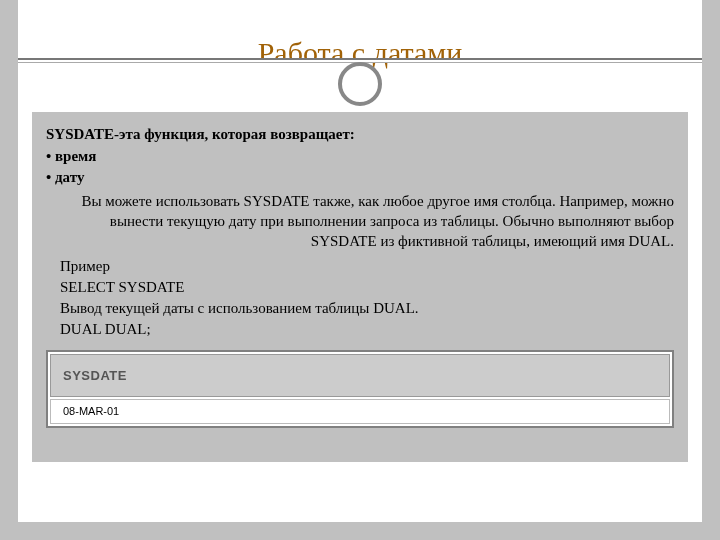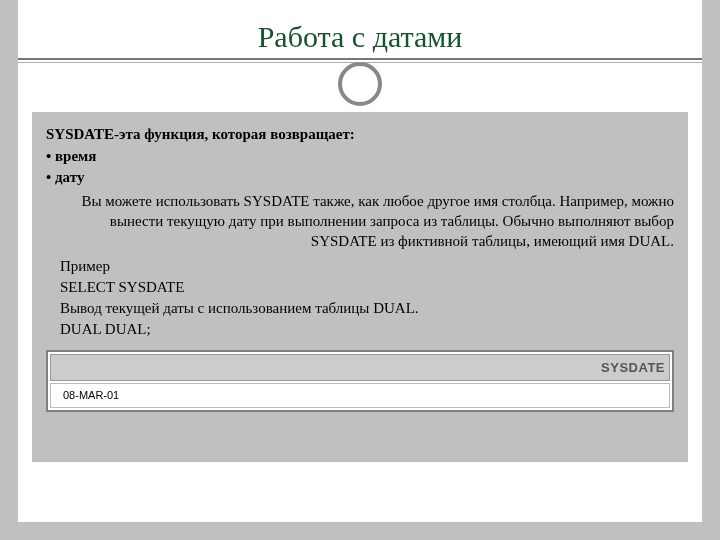--- a/index.html
+++ b/index.html
@@ -23,22 +23,22 @@
     left: 0;
     right: 0;
     height: 2px;
     background: #777;
     box-shadow: 0 2px 0 #fff, 0 3px 0 #aaa;
   }
   .title {
     text-align: center;
     font-size: 30px;
     font-weight: 400;
-    color: #14532d;
-    padding-top: 20px;
+    color: #a16207;
+    padding-top: 36px;
     font-family: Georgia, serif;
   }
   .ring {
     position: absolute;
     top: 62px;
     left: 50%;
     transform: translateX(-50%);
     width: 44px;
     height: 44px;
     border: 4px solid #888;
@@ -71,22 +71,22 @@
     font-family: Arial, sans-serif;
     font-size: 13px;
     width: 100%;
     border-collapse: separate;
     border-spacing: 2px;
   }
   .result-table th {
     background: #ccc;
     color: #555;
     font-weight: bold;
-    text-align: right;
-    padding: 4px;
+    text-align: left;
+    padding: 12px;
     border: 1px solid #999;
     letter-spacing: 0.5px;
   }
   .result-table td {
     background: #fff;
     padding: 4px 12px;
     border: 1px solid #bbb;
     font-size: 11px;
     font-family: Arial, sans-serif;
   }

